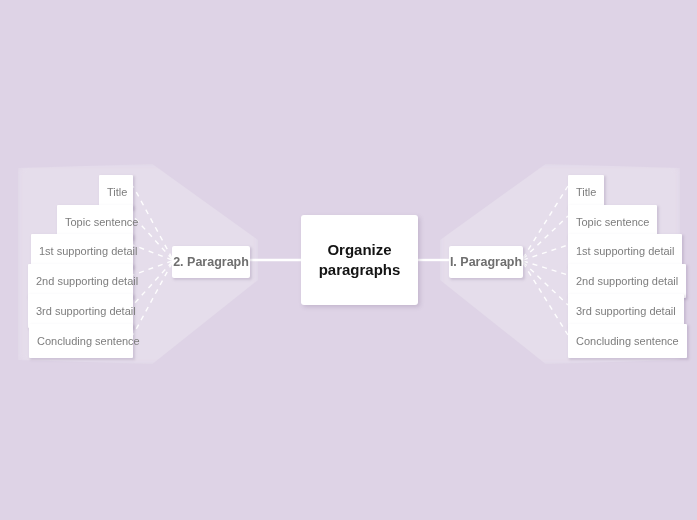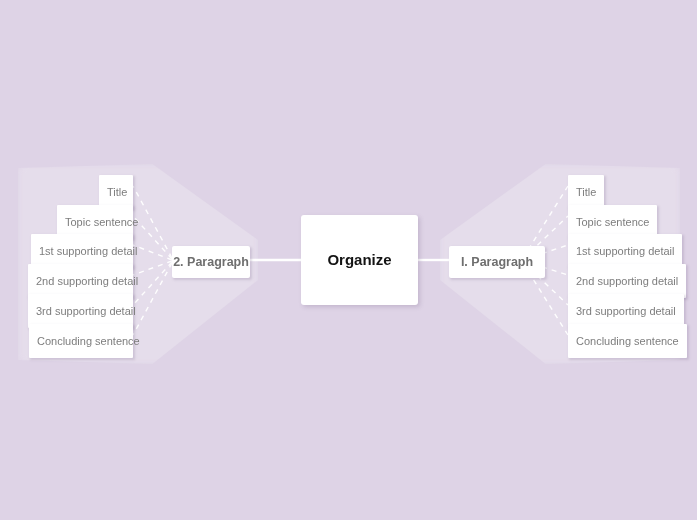--- a/index.html
+++ b/index.html
@@ -100,21 +100,21 @@
     font-size: 12.5px;
     font-weight: bold;
     color: #6f6f6f;
     padding: 16px 10px;
     border-radius: 2px;
     justify-content: center;
   }
   .node-branch-right {
     left: 449px;
     top: 246px;
-    width: 96px;
+    width: 74px;
   }
   .node-branch-left {
     left: 172px;
     top: 246px;
     width: 78px;
   }
 
   .leaf {
     height: 34px;
     font-size: 11px;
@@ -155,20 +155,21 @@
     <path class="link-dashed" d="M172,259 L133,216"></path>
     <path class="link-dashed" d="M172,260 L133,245"></path>
     <path class="link-dashed" d="M172,261 L133,275"></path>
     <path class="link-dashed" d="M172,262 L133,305"></path>
     <path class="link-dashed" d="M172,263 L133,335"></path>
   </svg>
 
   <div class="node node-central">
     <div>
       <div>Organize</div>
+      <div>paragraphs</div>
     </div>
   </div>
 
   <div class="node node-branch node-branch-right">
     <span>I.  Paragraph</span>
   </div>
 
   <div class="node node-branch node-branch-left">
     <span>2.  Paragraph</span>
   </div>

